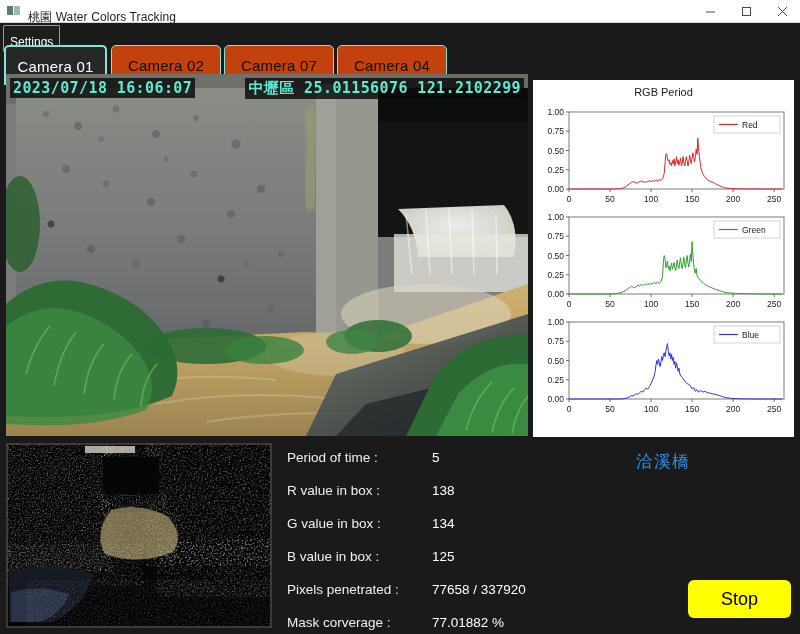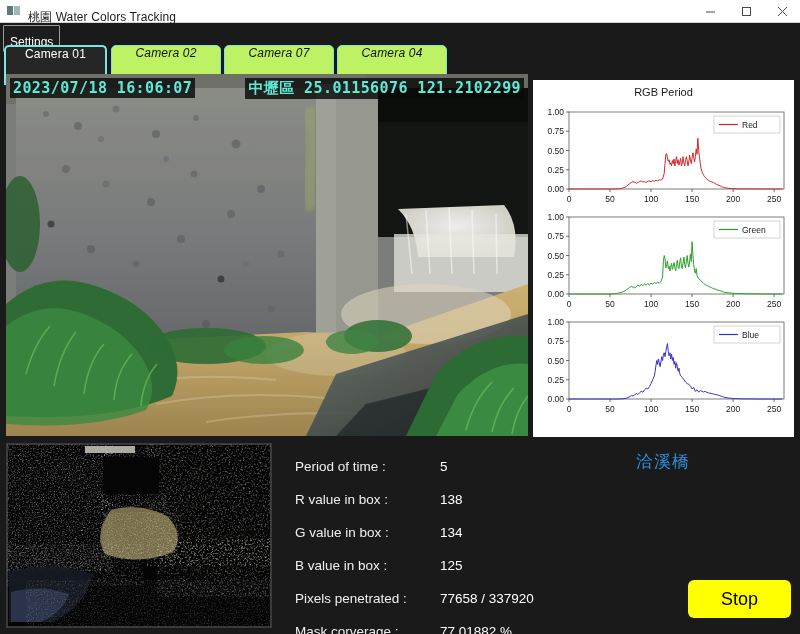--- a/index.html
+++ b/index.html
@@ -91,29 +91,29 @@
     width: 800px; height: 30px;
   }
   .tab {
     position: absolute;
     top: 2px;
     height: 40px;
     box-sizing: border-box;
     border-top-left-radius: 5px;
     border-top-right-radius: 5px;
     display: flex;
+    align-items: center;
     justify-content: center;
-    font-size: 12px;
+    font-size: 15px;
     letter-spacing: 0.2px;
   }
   .tab.inactive {
-    background: #bef264;
+    background: #c2410c;
     color: #101010;
     border: 1px solid #7fe4dc;
-    font-style: italic;
   }
   .tab.active {
     background: #262626;
     color: #ffffff;
     border: 2px solid #7fe4dc;
     border-bottom: none;
   }
 
   
   .video-panel {
@@ -176,22 +176,21 @@
 
   
   .info {
     position: absolute;
     left: 287px; top: 450px;
     width: 290px;
   }
   .info-row {
     height: 33px;
     display: flex;
-    align-items: center;
-    margin-left: 8px;
+    align-items: flex-start;
   }
   .info-label {
     width: 145px;
     font-size: 13.5px;
     color: #efefef;
     white-space: nowrap;
   }
   .info-value {
     font-size: 13.5px;
     color: #ffffff;

